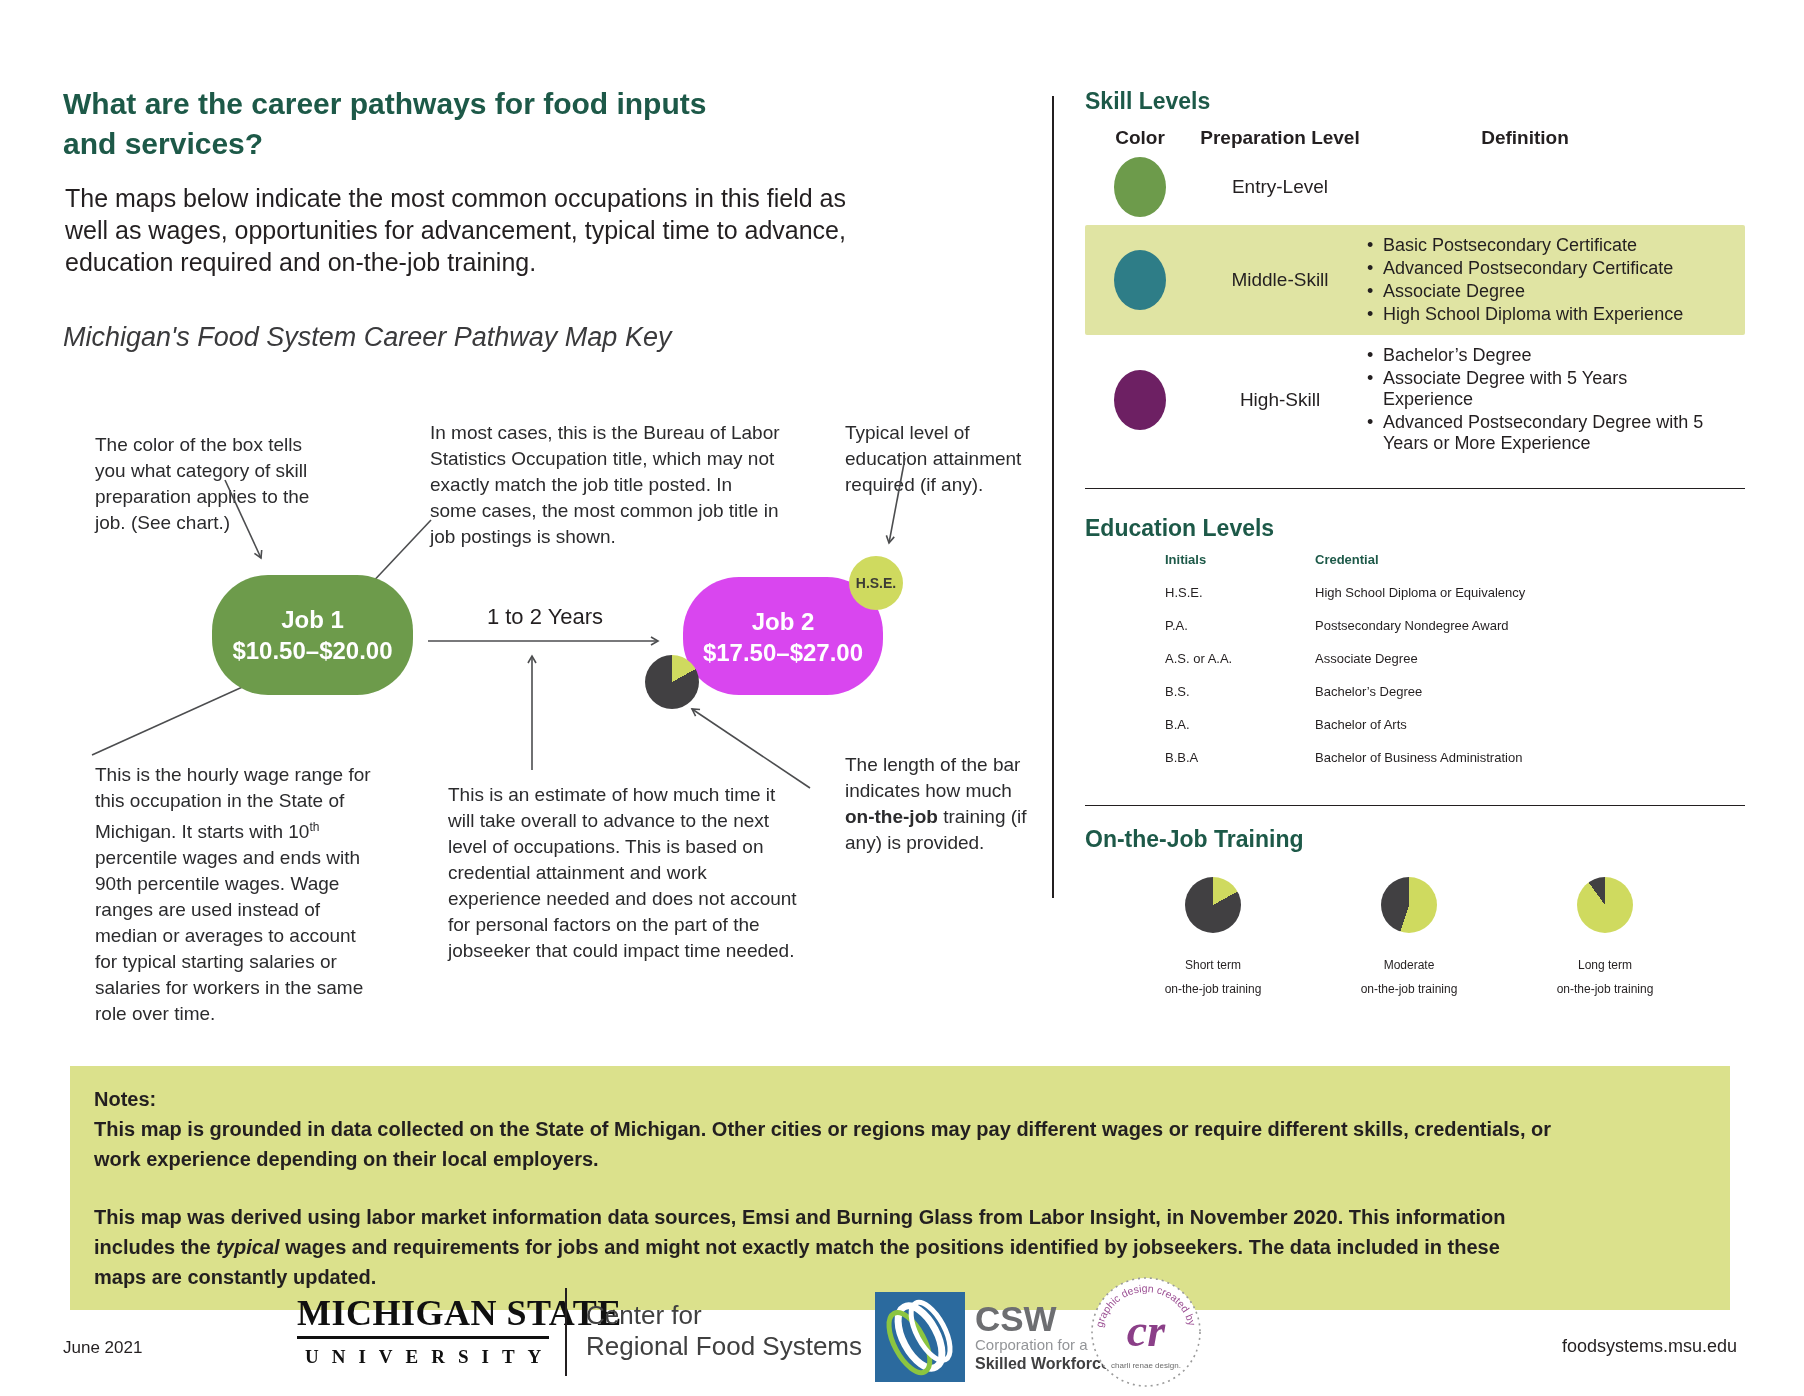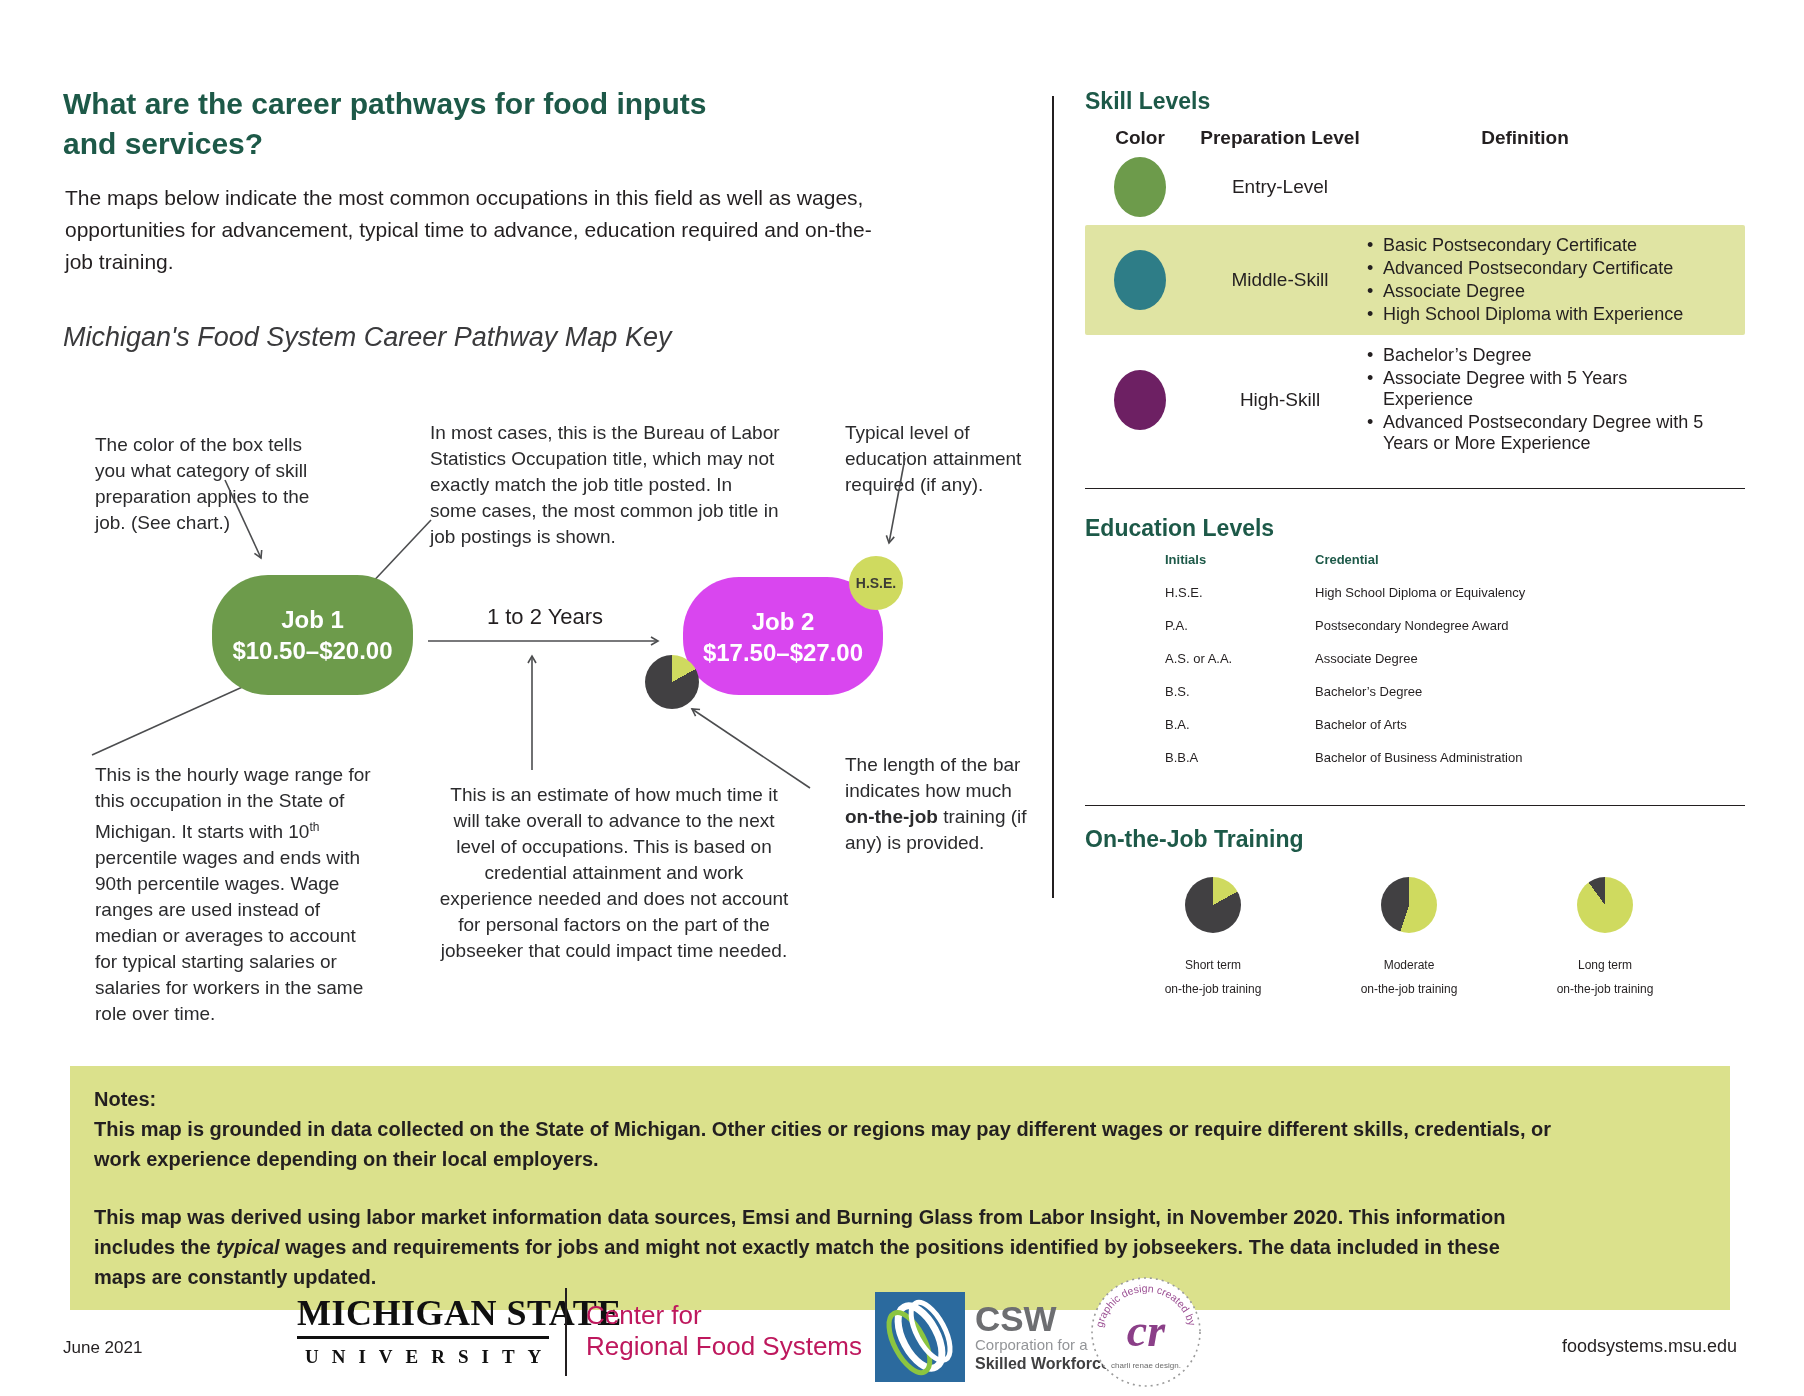--- a/index.html
+++ b/index.html
@@ -3,30 +3,30 @@
 <meta charset="utf-8">
 <style>
   * { margin:0; padding:0; box-sizing:border-box; }
   body { background:#ffffff; font-family:"Liberation Sans", sans-serif; color:#231f20; }
   .page { position:relative; width:1804px; height:1396px; background:#ffffff; overflow:hidden; }
 
   
   .title { position:absolute; left:63px; top:84px; width:700px;
            font-size:30px; line-height:40px; font-weight:bold; }
   .intro { position:absolute; left:65px; top:182px; width:812px;
-           font-size:21px; line-height:32px; }
+           font-size:25px; line-height:32px; }
   .map-key-title { position:absolute; left:63px; top:322px;
            font-size:27px; font-style:italic; font-weight:500; color:#3a3a3c; }
 
   .ann { position:absolute; font-size:19px; line-height:26px; color:#2b2b2d; }
   .ann-skill    { left:95px;  top:432px; width:236px; }
   .ann-jobtitle { left:430px; top:420px; width:352px; }
   .ann-edu      { left:845px; top:420px; width:190px; }
   .ann-wage     { left:95px;  top:762px; width:276px; }
-  .ann-time     { left:436px; top:782px; width:356px;text-align:center; }
+  .ann-time     { left:448px; top:782px; width:356px; }
   .ann-training { left:845px; top:752px; width:182px; }
   .ann sup { font-size:12px; }
 
   .jobbox { position:absolute; border-radius:56px; color:#ffffff; text-align:center;
             font-weight:bold; font-size:24px; line-height:31px; padding-top:29px; z-index:2; }
   .jobbox-1 { left:212px; top:575px; width:201px; height:120px; }
   .jobbox-2 { left:683px; top:577px; width:200px; height:118px; }
 
   .transition-label { position:absolute; left:455px; top:604px; width:180px;
             text-align:center; font-size:22px; color:#231f20; }
@@ -78,21 +78,21 @@
   
   .footer-date { position:absolute; left:63px; top:1338px; font-size:17px; }
   .footer-url  { position:absolute; right:67px; top:1336px; font-size:18px; }
   .msu-logo { position:absolute; left:297px; top:1292px; width:252px; text-align:center;
               font-family:"Liberation Serif", serif; color:#101010; }
   .msu-line1 { font-size:36px; font-weight:bold; letter-spacing:0.5px; white-space:nowrap;
                border-bottom:3px solid #101010; padding-bottom:2px; }
   .msu-line2 { font-size:19px; font-weight:bold; letter-spacing:13px; margin-top:7px;
                white-space:nowrap; margin-left:8px; }
   .footer-sep { position:absolute; left:565px; top:1288px; width:2px; height:88px; background:#231f20; }
-  .crfs-text { position:absolute; left:586px; top:1300px; font-size:26px; line-height:31px; color:#be185d; }
+  .crfs-text { position:absolute; left:586px; top:1300px; font-size:26px; line-height:31px; color:#404040; }
   .csw { position:absolute; left:875px; top:1292px; display:flex; align-items:center; }
   .csw-text { margin-left:10px; }
   .csw-acronym { font-size:35px; font-weight:bold; color:#6d6e71; line-height:34px; }
   .csw-sub1 { font-size:15px; color:#939598; line-height:18px; }
   .csw-sub2 { font-size:16px; font-weight:bold; color:#404041; line-height:19px; }
   .cr-logo { position:absolute; left:1088px; top:1274px; }
 </style>
 </head>
 <body>
 

